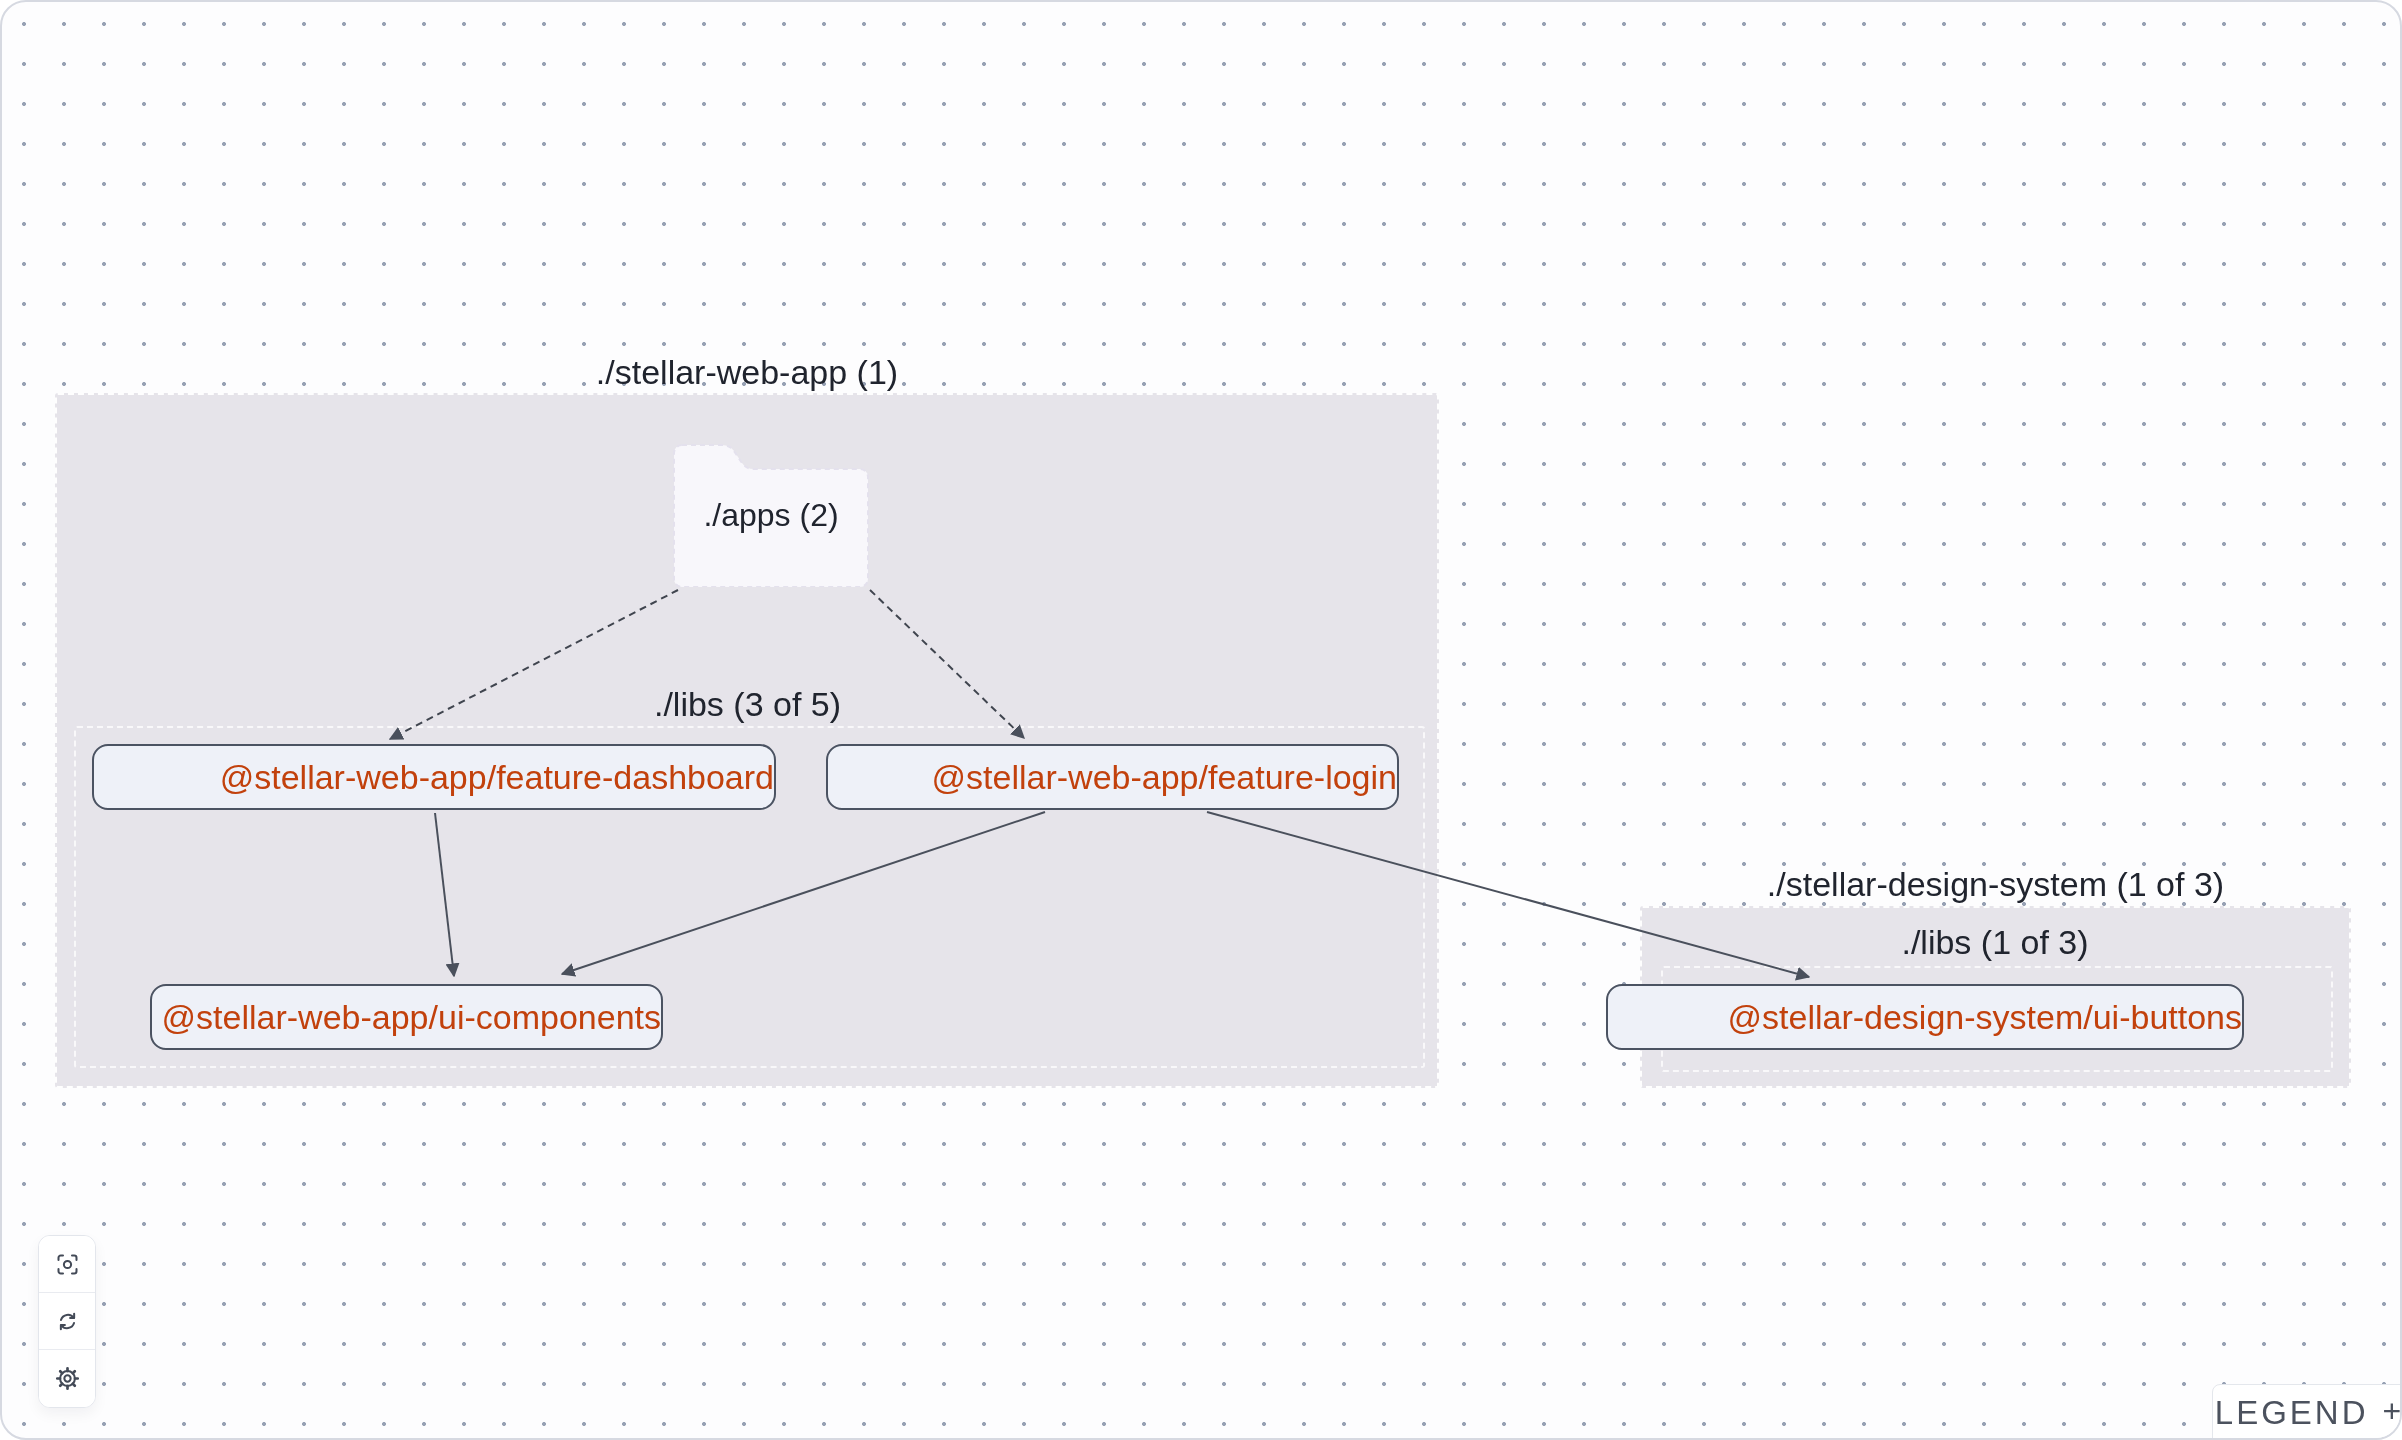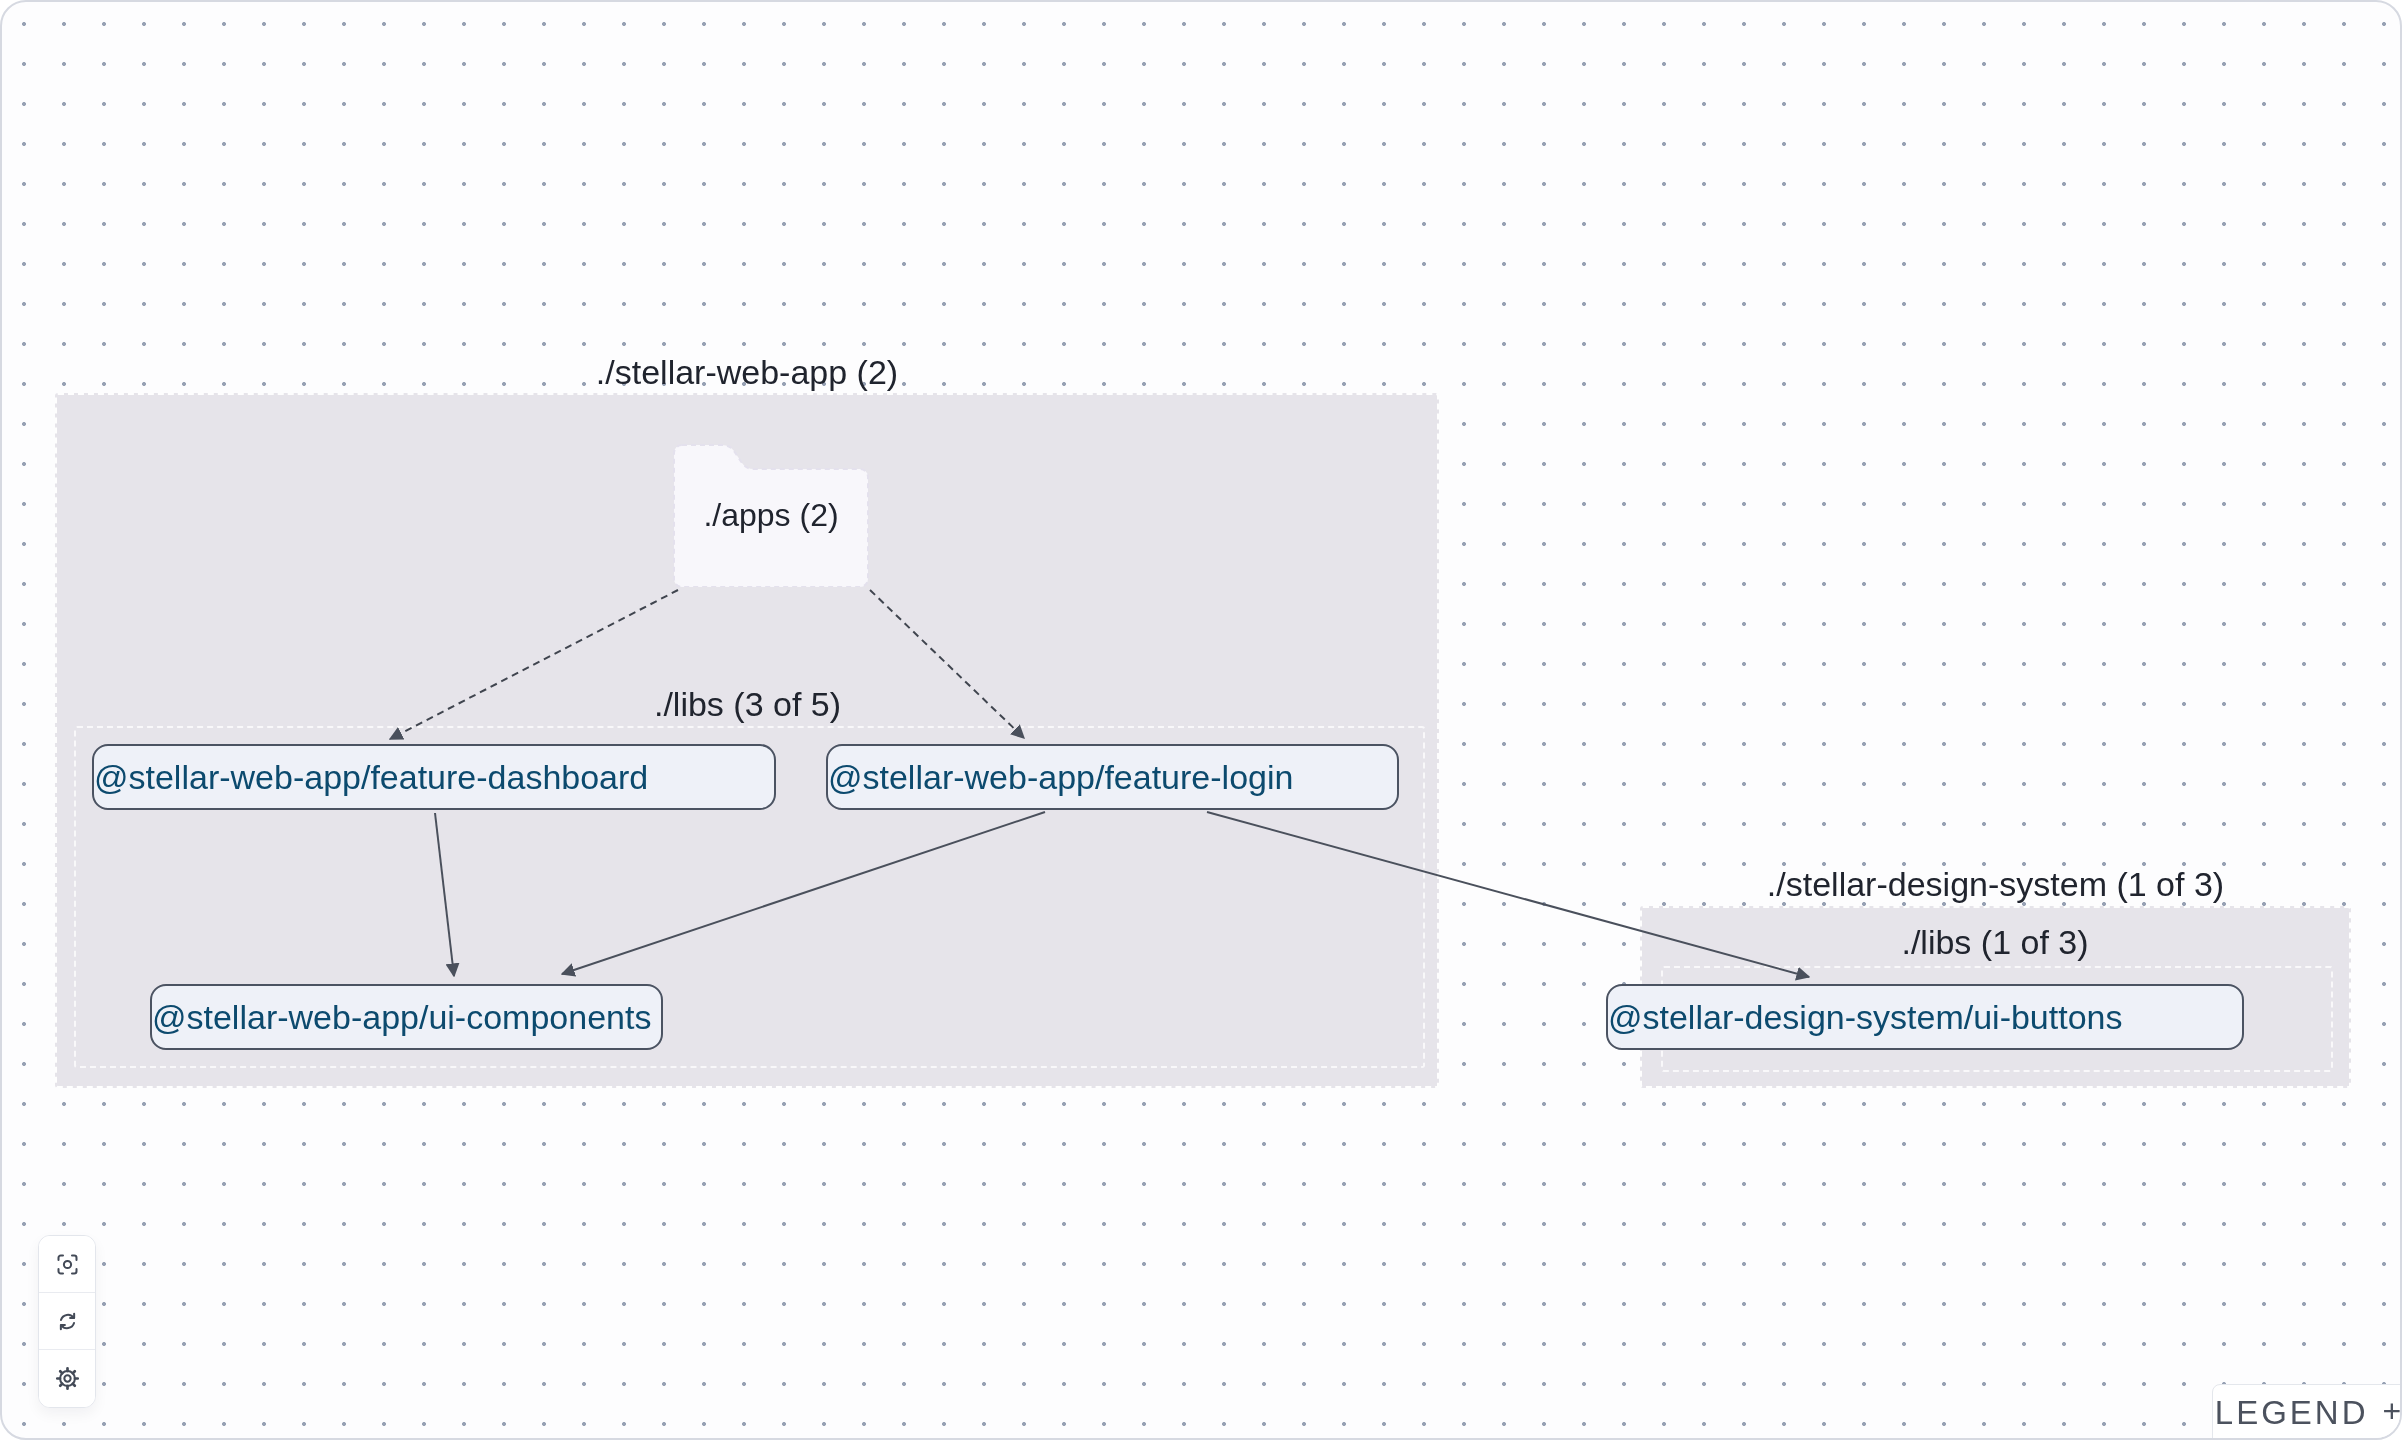--- a/index.html
+++ b/index.html
@@ -66,23 +66,23 @@
 
   
   .node {
     position: absolute;
     height: 66px;
     background: #eef1f8;
     border: 2px solid #4b5362;
     border-radius: 16px;
     display: flex;
     align-items: center;
-    justify-content: flex-start;
+    justify-content: flex-end;
     font-size: 34px;
-    color: #0c4a6e;
+    color: #c2410c;
     white-space: nowrap;
     cursor: pointer;
   }
   #node-feature-dashboard { left: 90px;   top: 742px; width: 684px; }
   #node-feature-login     { left: 824px;  top: 742px; width: 573px; }
   #node-ui-components     { left: 148px;  top: 982px; width: 513px; }
   #node-ui-buttons        { left: 1604px; top: 982px; width: 638px; }
 
   
   .edges { position: absolute; inset: 0; pointer-events: none; }
@@ -124,21 +124,21 @@
   }
   .legend-text { font-size: 33px; letter-spacing: 3px; }
   .legend-plus { font-size: 32px; font-weight: 300; margin-top: -3px; }
 </style>
 </head>
 <body>
 
 <div class="viewport">
   <div class="dot-grid"></div>
 
-  <div class="graph-label" id="label-web-app">./stellar-web-app (2)</div>
+  <div class="graph-label" id="label-web-app">./stellar-web-app (1)</div>
   <div class="project-group" id="group-web-app">
     <div class="sub-group" id="libs-web"></div>
   </div>
   <div class="graph-label" id="label-libs-web">./libs (3 of 5)</div>
 
   <div class="graph-label" id="label-design">./stellar-design-system (1 of 3)</div>
   <div class="project-group" id="group-design">
     <div class="sub-group" id="libs-design"></div>
   </div>
   <div class="graph-label" id="label-libs-design">./libs (1 of 3)</div>

